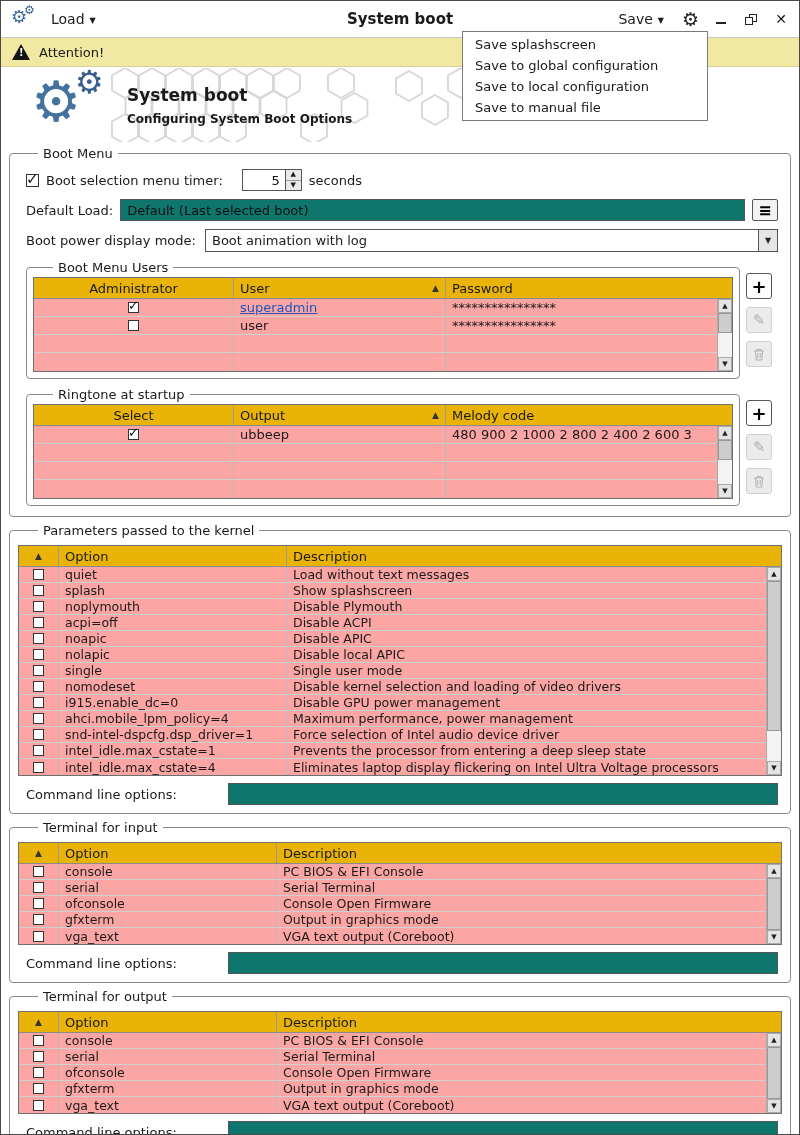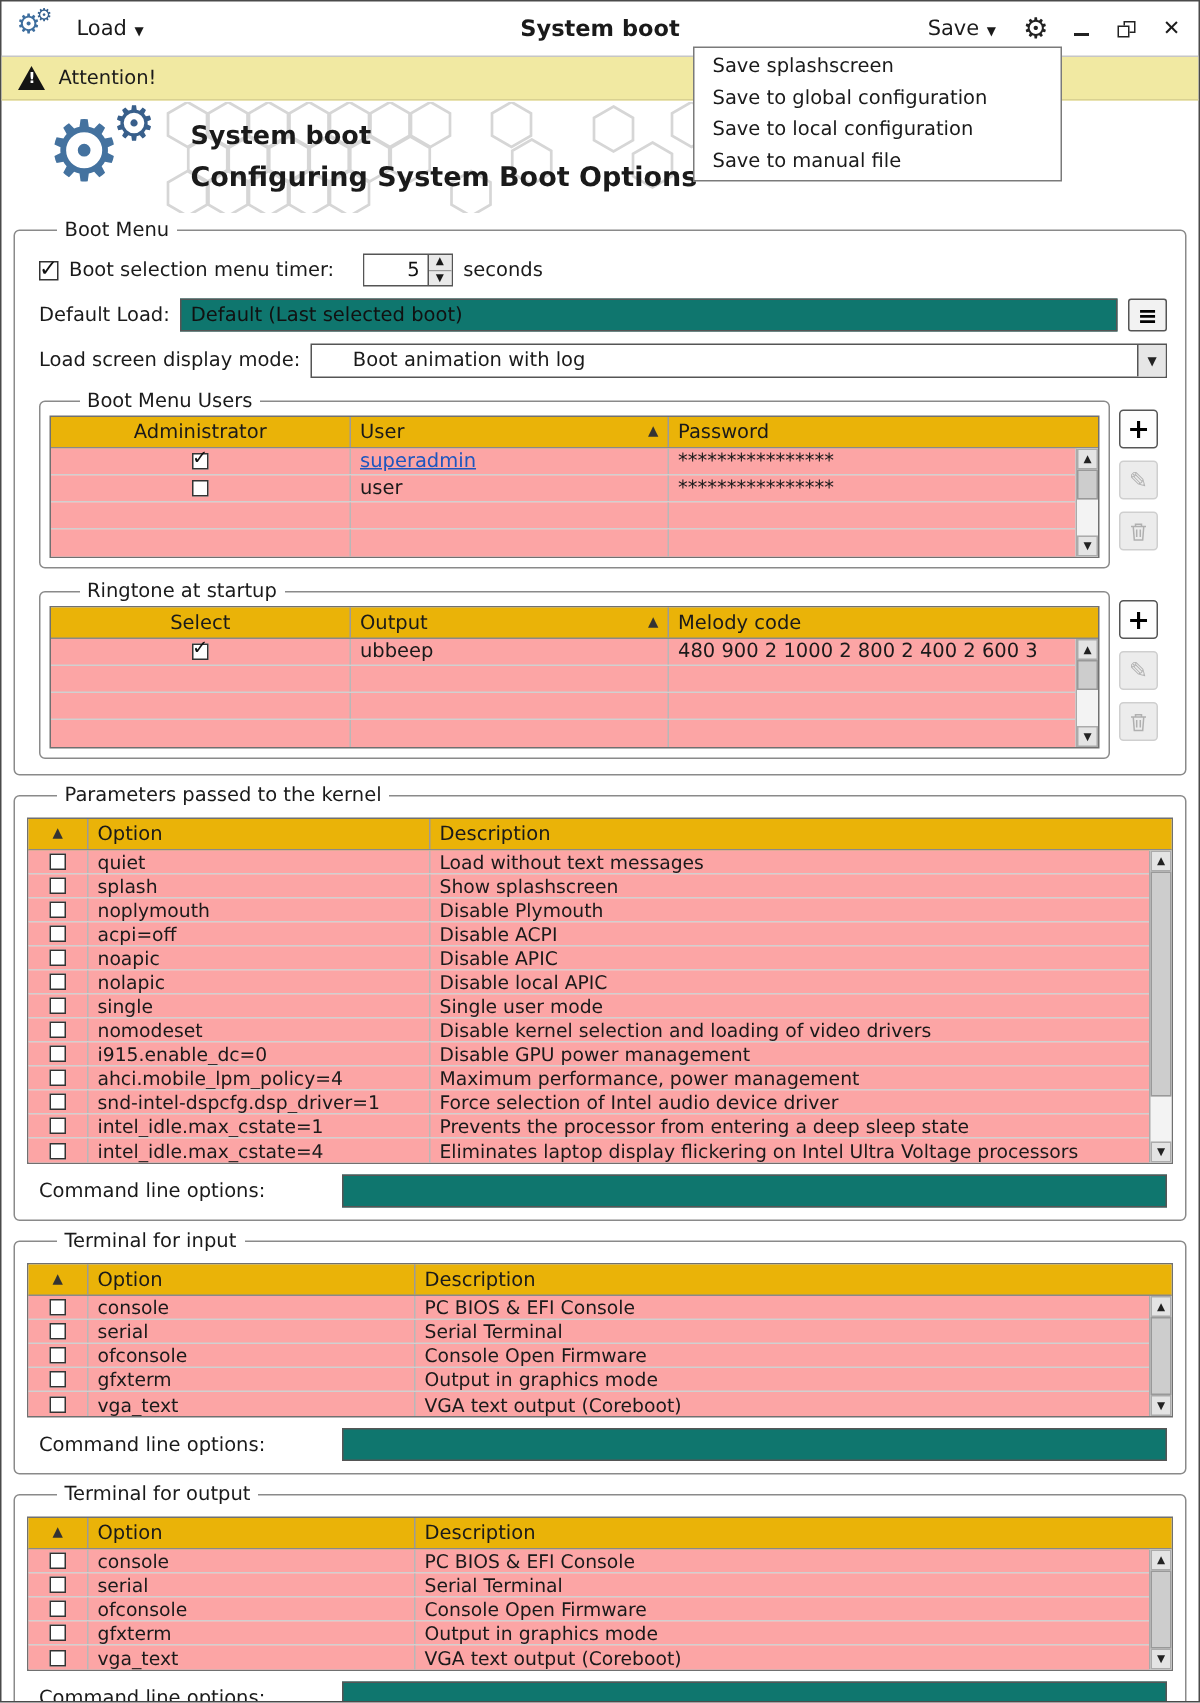--- a/index.html
+++ b/index.html
@@ -39,30 +39,30 @@
   .warn-ex { position:absolute; left:-2px; top:3px; color:#fff; font-size:10px; font-weight:bold; }
 
   
   .header { height:76px; position:relative; display:flex; align-items:center; padding-left:30px; flex:0 0 auto; }
   .hexes { position:absolute; left:108px; top:1px; z-index:0; }
   .logo { position:relative; width:74px; height:66px; z-index:1; }
   .logo .g-big { position:absolute; left:0; top:2px; font-size:56px; line-height:1; color:#44729f; }
   .logo .g-small { position:absolute; left:44px; top:-6px; font-size:32px; line-height:1; color:#385f8b; }
   .header-text { margin-left:22px; z-index:1; }
   .h-title { font-size:17px; font-weight:bold; margin-bottom:7px; }
-  .h-sub { font-size:18px; font-weight:bold; }
+  .h-sub { font-size:12px; font-weight:bold; }
 
   
   fieldset.fs { border:1px solid #8a8a8a; border-radius:4px; margin:3px 8px 3px; padding:3px 8px 8px; }
   fieldset.fs legend { padding:0 5px; margin-left:20px; font-size:13px; }
   fieldset.sub { margin:0; padding:2px 6px 6px; }
 
   .row { display:flex; align-items:center; gap:7px; margin:5px 4px 8px 8px; }
   .lbl { white-space:nowrap; }
-  .flex1 { flex:1;padding-left:21px; }
+  .flex1 { flex:1; }
   .w-default { min-width:80px; }
   .w-mode { min-width:172px; }
   .txt { height:22px; border:1px solid #555; background:#0f766e; padding:0 6px; }
 
   
   .cb { display:inline-block; width:13px; height:13px; border:1px solid #333; background:#fff;
         position:relative; flex:0 0 auto; }
   .cb.sm { width:11px; height:11px; }
   .cb.checked::after { content:"✓"; position:absolute; left:-1px; top:-5px; font-size:15px; font-weight:bold; color:#111; }
   .cb.sm.checked::after { font-size:13px; }
@@ -236,21 +236,21 @@
 
   <div class="row">
     <span class="lbl w-default">Default Load:</span>
     <input class="txt flex1" value="Default (Last selected boot)" style="">
     <button class="sq-btn sm">
       <span>≡</span>
     </button>
   </div>
 
   <div class="row">
-    <span class="lbl w-mode">Load screen display mode:</span>
+    <span class="lbl w-mode">Boot power display mode:</span>
     <div class="combo flex1">
       <span class="combo-val">Boot animation with log</span>
       <span class="combo-btn">
         <span>▼</span>
       </span>
     </div>
   </div>
 
   <div class="group-row">
     <fieldset class="fs sub flex1">

